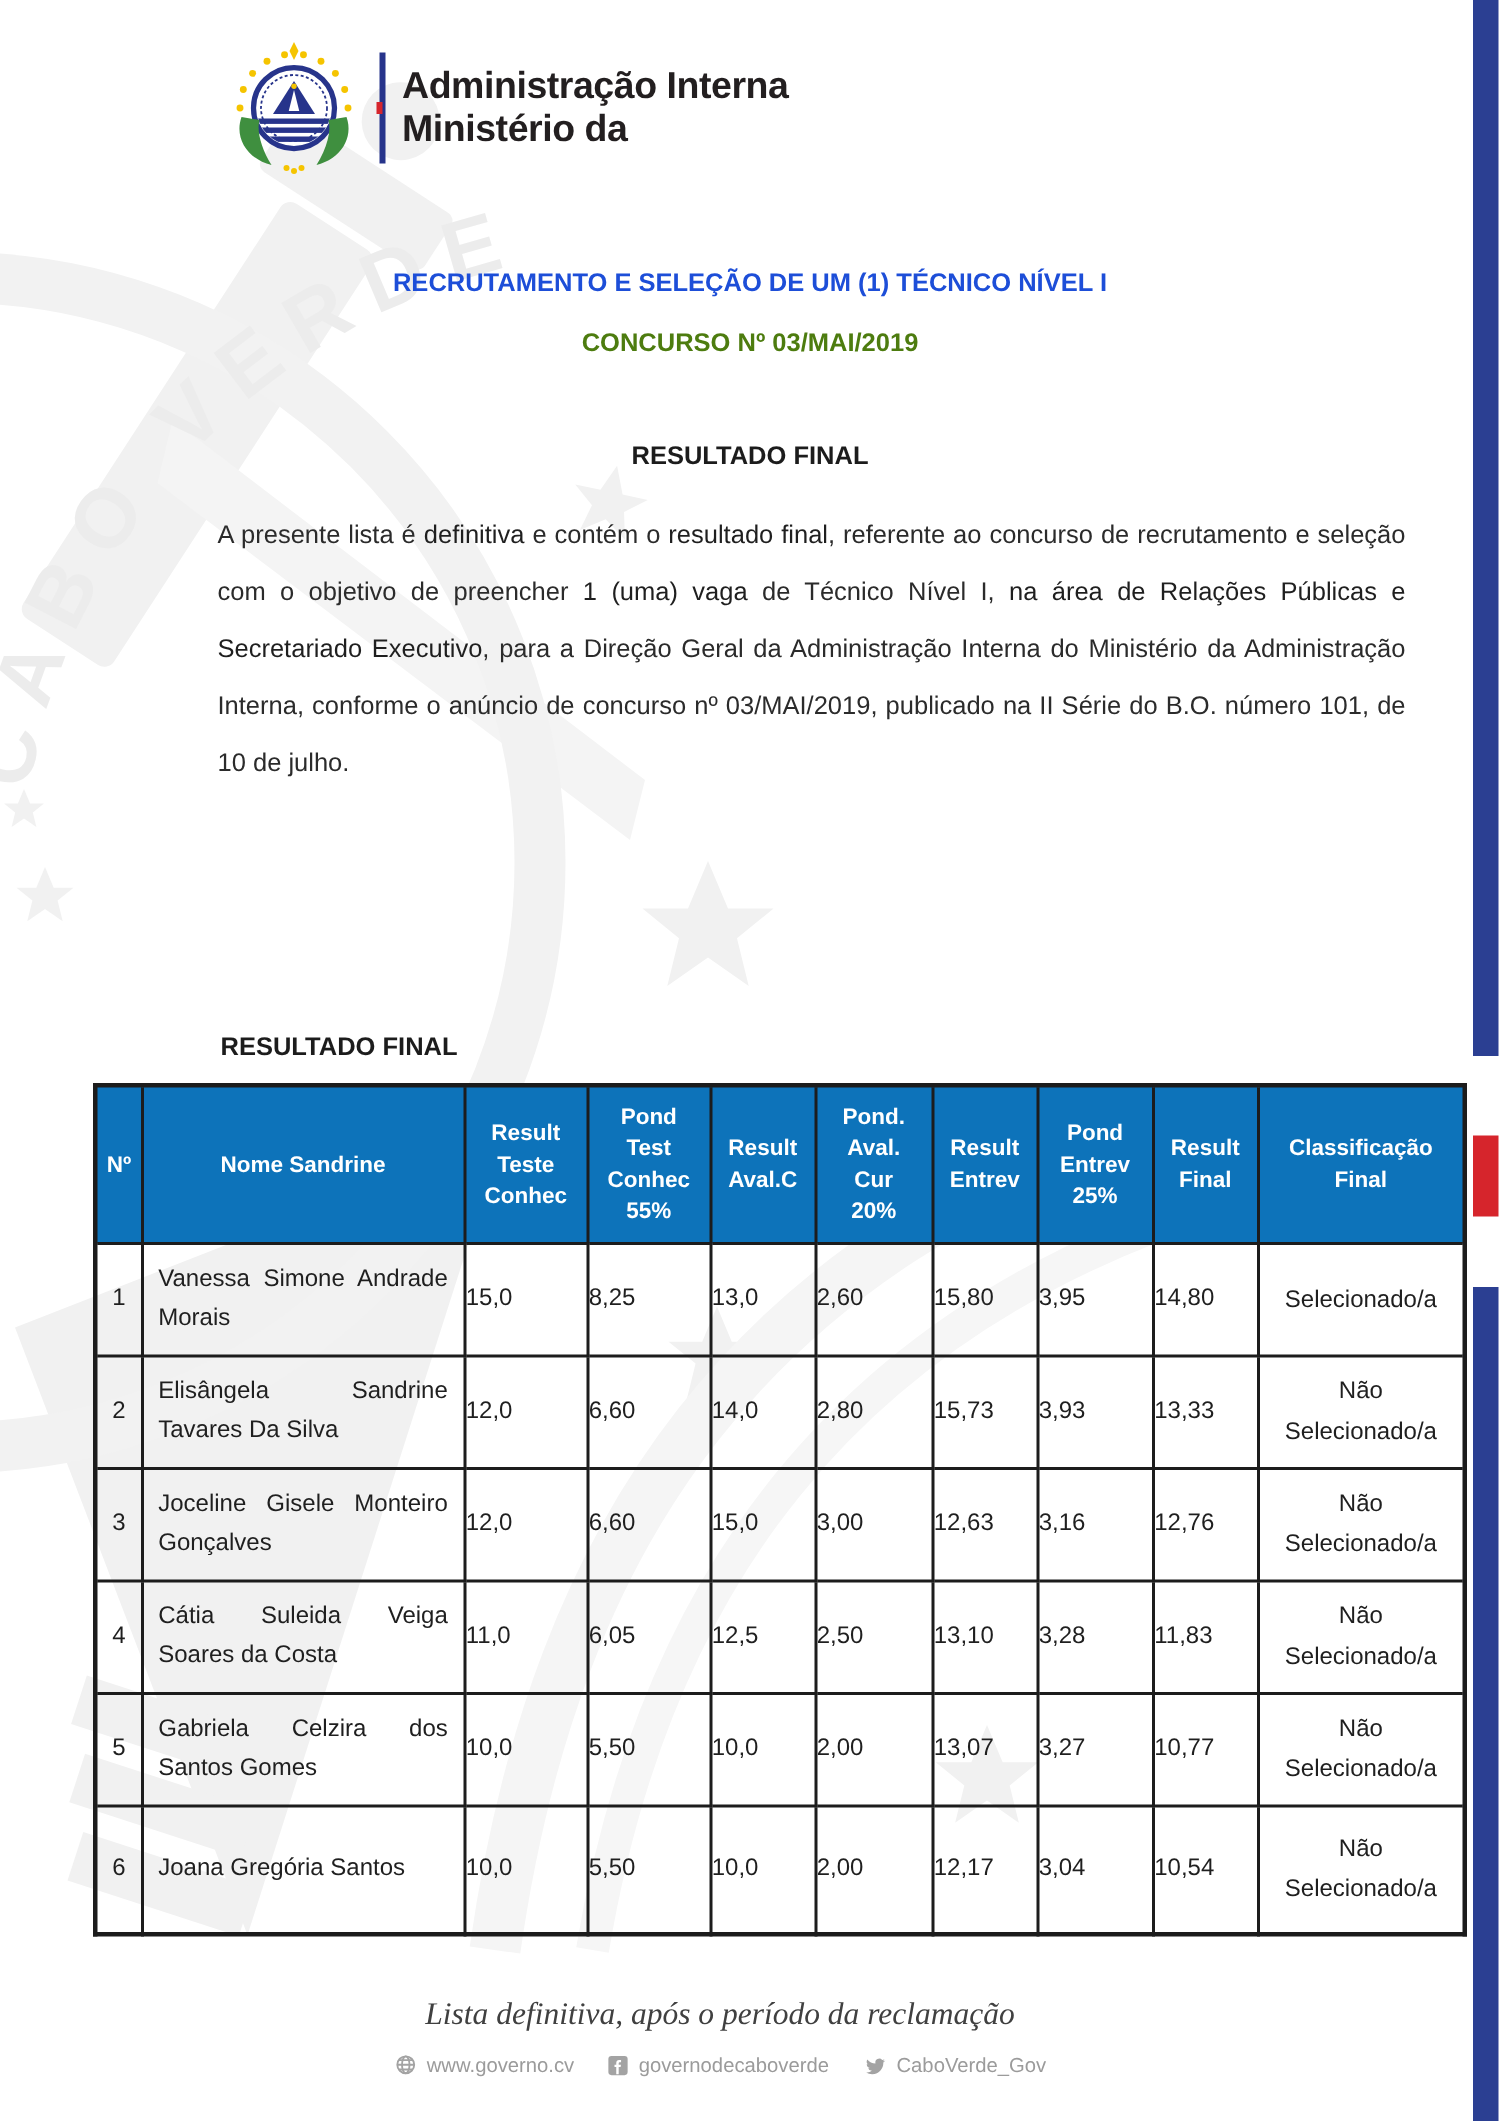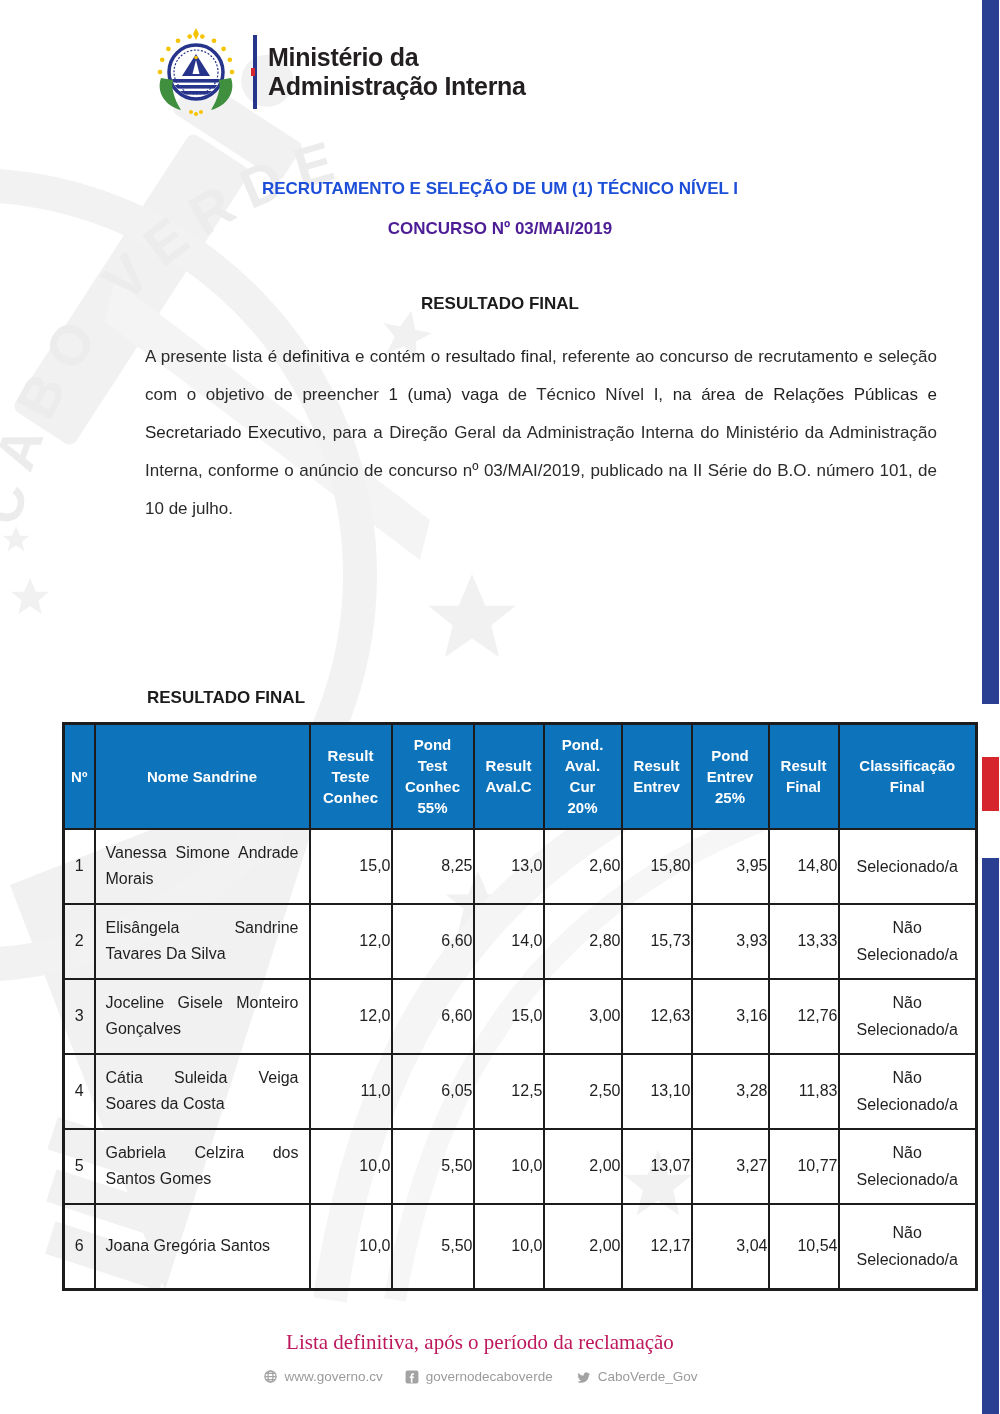--- a/index.html
+++ b/index.html
@@ -19,21 +19,21 @@
   .edge-blue-bottom { top:858px; height:556px; background:#2b3f92; }
   
   .logo-row { position:absolute; left:146px; top:28px; display:flex; align-items:center; }
   .logo-sep { position:relative; width:4px; height:74px; background:#27348b; margin:0 11px 0 7px; }
   .logo-sep .red-dot { position:absolute; left:-2px; top:33px; width:4px; height:8px; background:#d6252c; }
   .logo-text { font-weight:bold; font-size:25px; line-height:29px; color:#231f20; letter-spacing:-0.3px; }
   
   .doc-title1 { position:absolute; top:179px; left:0; width:1000px; text-align:center;
                 font-weight:bold; font-size:17px; color:#1d4ed8; }
   .doc-title2 { position:absolute; top:219px; left:0; width:1000px; text-align:center;
-                font-weight:bold; font-size:17px; color:#4c1d95; }
+                font-weight:bold; font-size:17px; color:#4d7c0f; }
   .result-heading { position:absolute; top:294px; left:0; width:1000px; text-align:center;
                 font-weight:bold; font-size:17px; color:#1c1c1c; }
   
   .body-text { position:absolute; left:145px; top:338px; width:792px;
                font-size:17px; line-height:38px; text-align:justify; color:#2b2b2b; }
   .body-text p { margin:0; }
   .body-text strong { font-weight:normal; color:#1f1f1f; }
   
   .table-heading { position:absolute; left:147px; top:688px;
                    font-weight:bold; font-size:17px; color:#1c1c1c; }
@@ -43,26 +43,26 @@
   table.results th, table.results td { border:2px solid #1c1c1c; }
   table.results thead tr { height:105px; }
   table.results th { background:#0d73ba; color:#fff; font-weight:bold; font-size:15px;
                      line-height:21px; text-align:center; vertical-align:middle;
                      white-space:pre-line; padding:2px 1px; }
   table.results tbody tr { height:75px; }
   table.results tbody tr:last-child { height:86px; }
   table.results td { font-size:16px; color:#1f1f1f; vertical-align:middle; background:transparent; }
   td.c-num  { text-align:center; }
   td.c-name { text-align:justify; padding:0 10px; line-height:26px; }
-  td.c-val  { text-align:right; }
+  td.c-val  { text-align:left; }
   td.c-class{ text-align:center; line-height:27px; padding:0 8px;margin-left:11px; }
   
   .closing { position:absolute; top:1330px; left:0; width:960px; text-align:center;
              font-family:"Liberation Serif","DejaVu Serif",serif;
-             font-size:21px; color:#be185d; }
+             font-size:21px; color:#404040;font-style:italic; }
   .social { position:absolute; top:1369px; left:0; width:960px;
             display:flex; justify-content:center; align-items:center; gap:22px;
             color:#9b9b9b; font-size:13.5px; }
   .soc-item { display:flex; align-items:center; gap:7px; }
   .soc-item svg { display:block; }
 </style>
 </head>
 <body>
 
 <div class="page">
@@ -148,22 +148,22 @@
       <g fill="#f5c400">
         <circle cx="43" cy="84" r="2"></circle>
           <circle cx="48" cy="86" r="2"></circle>
           <circle cx="53" cy="84" r="2"></circle>
       </g>
     </svg>
     <div class="logo-sep">
       <div class="red-dot"></div>
     </div>
     <div class="logo-text">
+      <div>Administração Interna</div>
       <div>Ministério da</div>
-      <div>Administração Interna</div>
     </div>
   </header>
 
   <h1 class="doc-title1">RECRUTAMENTO E SELEÇÃO DE UM (1) TÉCNICO NÍVEL I</h1>
   <h2 class="doc-title2">CONCURSO Nº 03/MAI/2019</h2>
   <h3 class="result-heading">RESULTADO FINAL</h3>
 
   <div class="body-text">
     <p><span>A presente lista é </span><strong>definitiva</strong><span> e contém o </span><strong>resultado final</strong><span>, referente ao concurso de recrutamento e seleção com o objetivo de preencher </span><strong>1 (uma) vaga</strong><span> de Técnico Nível I, </span><strong>na área de Relações Públicas e Secretariado Executivo</strong><span>, para a Direção Geral da Administração Interna do Ministério da Administração Interna, conforme o anúncio de concurso nº 03/MAI/2019, publicado na II Série do B.O. número 101, de 10 de julho.</span></p>
   </div>

